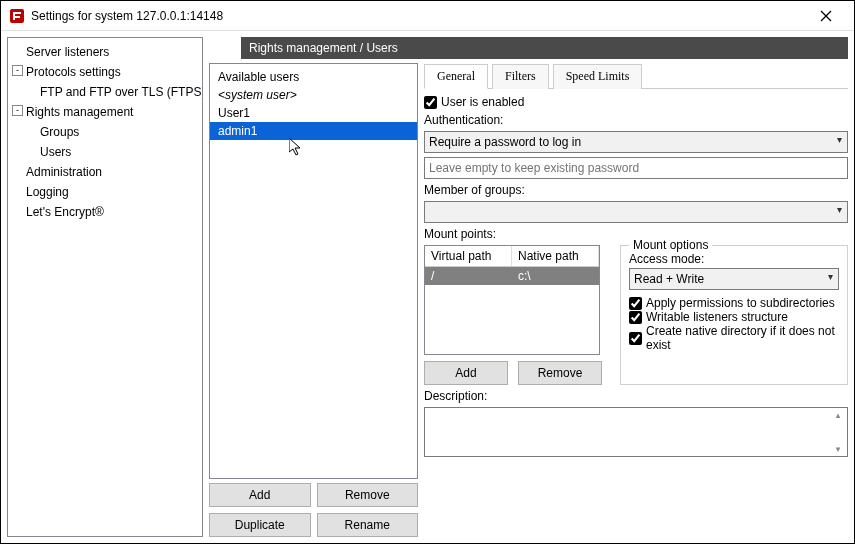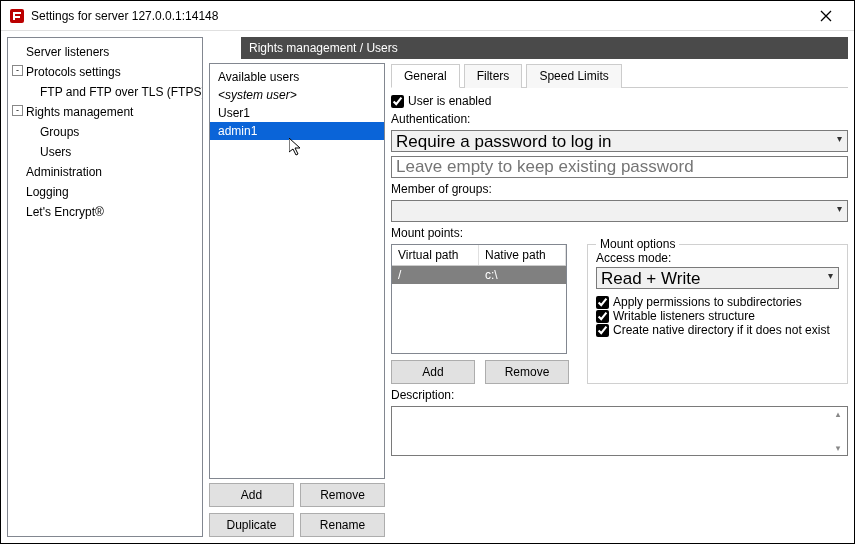--- a/index.html
+++ b/index.html
@@ -10,37 +10,37 @@
 .title-text { flex: 1; font-size: 12px; }
 .close-btn { width: 40px; height: 28px; display:flex; align-items:center; justify-content:center; cursor:pointer; }
 .body { flex: 1; display: flex; overflow: hidden; }
 .sidebar { width: 196px; border: 1px solid #828790; margin: 6px 0 6px 6px; padding: 4px 0; background:#fff; overflow:auto;}
 .tree-item { padding: 2px 4px 2px 32px; cursor: pointer; white-space: nowrap; position: relative; line-height:16px;}
 .tree-item.top { padding-left: 18px; }
 .tree-item .exp { position:absolute; left:4px; top:3px; width:11px; height:11px; border:1px solid #888; font-size:9px; line-height:9px; text-align:center; background:#fff;}
 .right { flex:1; display:flex; flex-direction:column; margin:6px 6px 6px 6px; gap:0; }
 .header-strip { background:#4a4a4a; color:#fff; padding:4px 8px; font-size:12px;margin-left:32px;}
 .content-row { flex:1; display:flex; gap:6px; margin-top:4px; overflow:hidden;}
-.users-col { width:176px; display:flex; flex-direction:column; gap:4px;}
+.users-col { width:209px; display:flex; flex-direction:column; gap:4px;}
 .users-box { flex:1; border:1px solid #828790; background:#fff; display:flex; flex-direction:column; }
 .users-label { padding:6px 8px 2px 8px; }
 .user-item { padding:2px 8px; cursor:pointer;}
 .user-item.sel { background:#0a64d8; color:#fff; }
 .users-btns { display:grid; grid-template-columns:1fr 1fr; gap:6px; }
 .btn { height:24px; border:1px solid #adadad; background:#e1e1e1; cursor:pointer; font-size:12px; display:flex; align-items:center; justify-content:center;}
 .main-col { flex:1; display:flex; flex-direction:column; overflow:hidden;}
-.tabs { display:flex; border-bottom:1px solid #ccc; }
+.tabs { display:flex; border-bottom:1px solid #ccc;font-family:Liberation Serif, serif; }
 .tab { padding:4px 12px; border:1px solid #ccc; border-bottom:none; margin-right:4px; background:#f7f7f7; cursor:pointer; position:relative; top:1px;}
 .tab.active { background:#fff; border-bottom:1px solid #fff;}
 .tab-body { padding:6px 0 0 0; display:flex; flex-direction:column; gap:4px; overflow:auto; flex:1;}
 .chk { display:flex; align-items:center; gap:4px;}
 .chk input { width:13px; height:13px; accent-color:#000;}
 .label { font-size:12px; }
 .combo { position:relative; }
-.combo-input, .txt, select { width:100%; height:22px; border:1px solid #7a7a7a; padding:0 4px; font-size:17px; background:#fff;}
+.combo-input, .txt, select { width:100%; height:22px; border:1px solid #7a7a7a; padding:0 4px; font-size:12px; background:#fff;}
 select { appearance:none; background:#f1f1f1; padding-right:18px;}
 .combo::after { content:"▾"; position:absolute; right:6px; top:3px; font-size:10px; pointer-events:none; color:#333;}
 .mp-row { display:flex; gap:10px;}
 .mp-table { border:1px solid #828790; width:176px; height:110px; background:#fff; font-size:12px;}
 .mp-th { display:flex; background:#fff; border-bottom:1px solid #ccc;}
 .mp-th div { padding:3px 6px; border-right:1px solid #e0e0e0; flex:1;}
 .mp-tr { display:flex; background:#808080; color:#fff;}
 .mp-tr div { padding:2px 6px; flex:1;}
 .mount-opts { flex:1; border:1px solid #d0d0d0; padding:6px 8px 8px 8px; position:relative;margin-left:8px;}
 .mount-opts .legend { position:absolute; top:-8px; left:8px; background:#fff; padding:0 4px; font-size:12px;}
@@ -56,21 +56,21 @@
 <body>
 
 <div class="window">
   <div class="titlebar">
     <span class="title-icon">
       <svg viewBox="0 0 16 16">
           <rect x="1" y="1" width="14" height="14" fill="#b00" rx="2"></rect>
           <path d="M4 4h8v2H6v2h5v2H6v2H4z" fill="#fff"></path>
         </svg>
     </span>
-    <span class="title-text">Settings for server 127.0.0.1:14148</span>
+    <span class="title-text">Settings for system 127.0.0.1:14148</span>
     <div class="close-btn">
       <svg width="12" height="12">
           <path d="M1 1 L11 11 M11 1 L1 11" stroke="#000" stroke-width="1.3"></path>
         </svg>
     </div>
   </div>
 
   <div class="body">
     <div class="sidebar">
       <div class="tree-item top">Server listeners</div>

